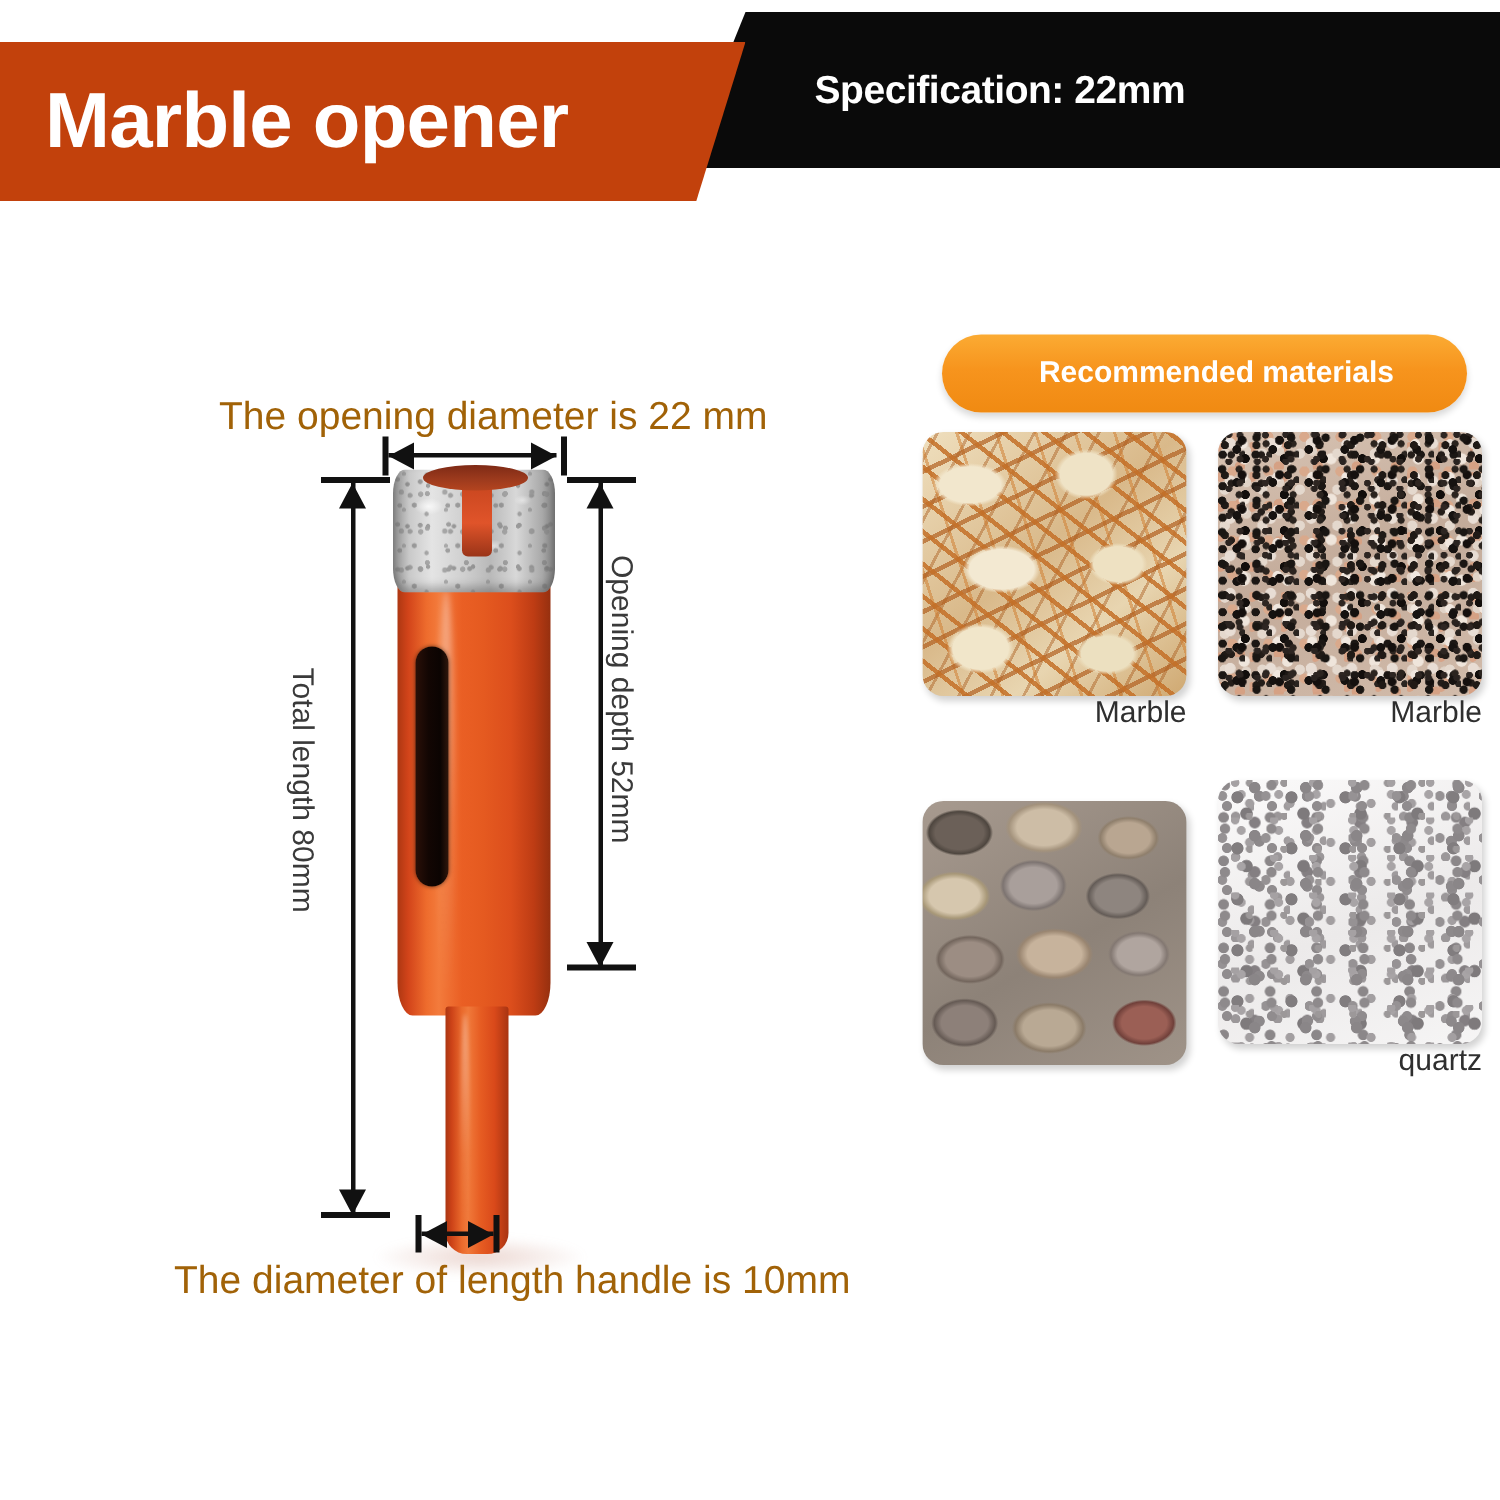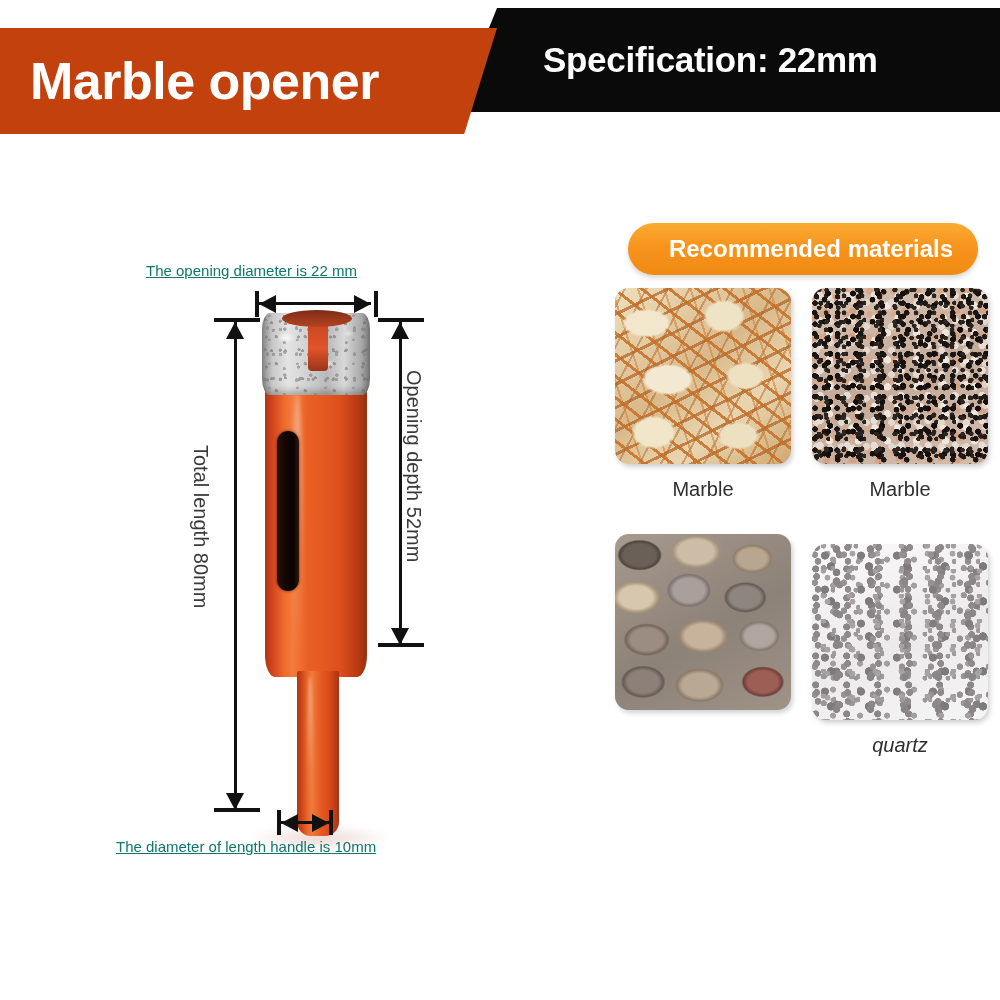--- a/index.html
+++ b/index.html
@@ -34,21 +34,21 @@
     background: #0a0a0a;
     -webkit-clip-path: polygon(42px 0, 100% 0, 100% 100%, 0 100%);
     clip-path: polygon(42px 0, 100% 0, 100% 100%, 0 100%);
   }
   .hdr-black-label {
     position: absolute;
     left: 88px;
     top: 50%;
     transform: translateY(-50%);
     color: #ffffff;
-    font-size: 35px;
+    font-size: 26px;
     font-weight: bold;
     letter-spacing: -0.3px;
     white-space: nowrap;
   }
   .hdr-orange {
     position: absolute;
     left: 0; top: 0;
     width: 497px; height: 106px;
     background: #c2410c;
     -webkit-clip-path: polygon(0 0, 100% 0, 93.4% 100%, 0 100%);
@@ -69,24 +69,23 @@
 
   
   .diagram {
     position: absolute;
     left: 0; top: 125px;
     width: 600px; height: 875px;
   }
 
   .caption {
     position: absolute;
-    color: #0f766e;
-    font-size: 15px;
+    color: #a16207;
+    font-size: 26px;
     white-space: nowrap;
-    text-decoration: underline;
   }
   .caption-top   { left: 146px; top: 137px; }
   .caption-bottom{ left: 116px; top: 713px; }
 
   .vcaption {
     position: absolute;
     color: #3a3a3a;
     font-size: 20px;
     white-space: nowrap;
     transform-origin: 0 0;
@@ -263,50 +262,49 @@
     background: linear-gradient(to bottom, #fbab33 0%, #f7941d 45%, #f08a12 100%);
     box-shadow: 0 3px 5px rgba(0,0,0,.16);
   }
   .mat-badge-label {
     position: absolute;
     left: 16px; right: 0;
     top: 50%;
     transform: translateY(-50%);
     text-align: center;
     color: #ffffff;
-    font-size: 24px;
+    font-size: 20px;
     font-weight: bold;
     white-space: nowrap;
   }
 
   .swatch-grid {
     position: absolute;
     left: 0; top: 78px;
     width: 380px;
   }
   .swatch-cell {
     position: absolute;
     width: 176px;
   }
   .swatch-cell.c0 { left: 5px;   top: 0px; }
   .swatch-cell.c1 { left: 202px; top: 0px; }
   .swatch-cell.c2 { left: 5px;   top: 246px; }
-  .swatch-cell.c3 { left: 202px; top: 256px; font-style: italic; }
+  .swatch-cell.c3 { left: 202px; top: 232px; }
 
   .swatch-img {
     width: 176px;
     height: 176px;
     border-radius: 14px;
     box-shadow: 2px 3px 5px rgba(0,0,0,.18);
     overflow: hidden;
     position: relative;
   }
   .swatch-label {
-    margin-top: 14px;
-    text-align: center;
+    text-align: right;
     color: #2f2f2f;
     font-size: 20px;
     white-space: nowrap;
   }
 
   
   .tex-marble {
     background-color: #e8d9b8;
     background-image:
       radial-gradient(ellipse 34px 20px at 18% 20%, #f2e7cd 0 60%, transparent 72%),

